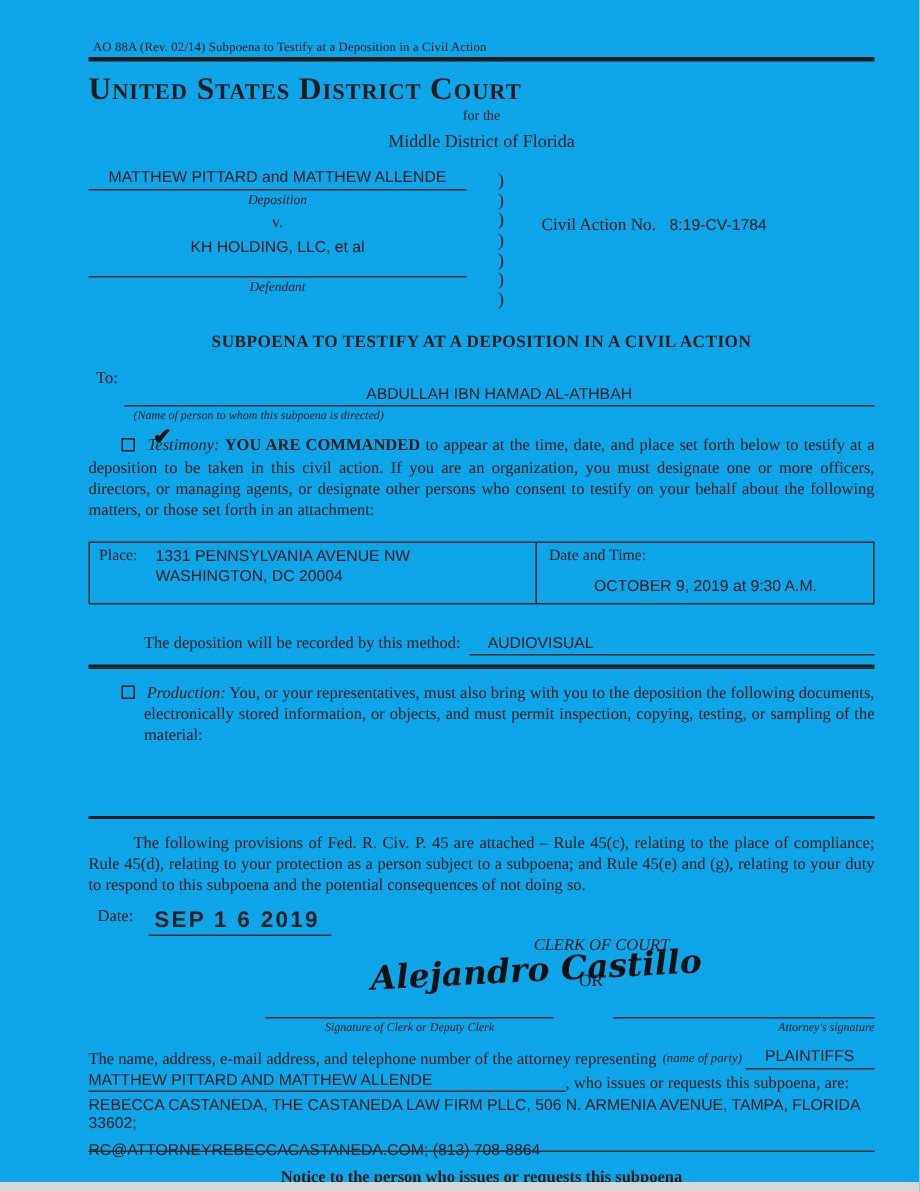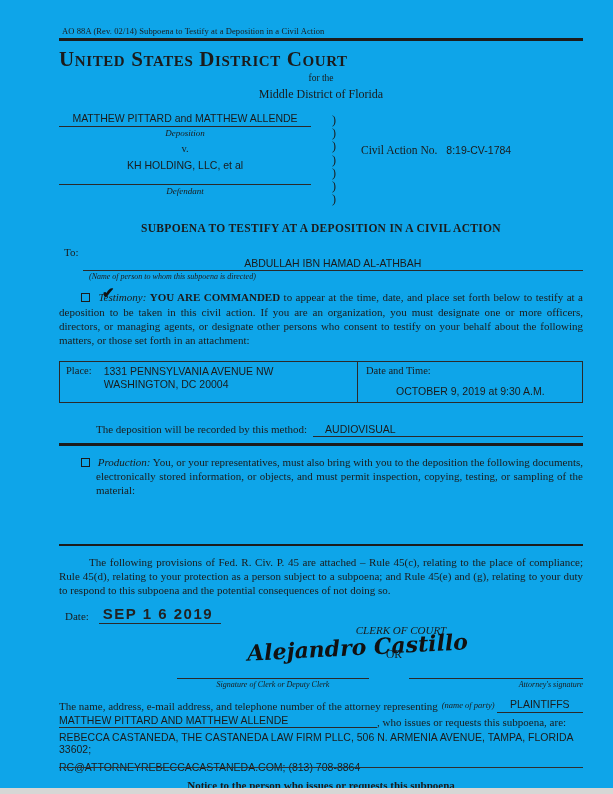--- a/index.html
+++ b/index.html
@@ -65,21 +65,21 @@
   .method-line { flex:1; border-bottom:1.4px solid #2a2a2a; margin-left:6px;
                  font-family:"Liberation Sans", sans-serif; font-size:10.5px; padding:0 0 1px 12px; }
   .sep-heavy { margin-top:6px; }
 
   .prod-space { height:46px; }
   .sep-mid { margin-top:0; border-top:2px solid #1c1c1c; }
 
   .provisions { margin-top:9px; text-indent:30px; }
 
   
-  .date-row { display:flex; align-items:flex-end; margin-top:8px; }
+  .date-row { display:flex; margin-top:8px; }
   .date-label { font-size:11px; margin-left:6px; margin-bottom:2px; }
   .date-stamp { font-family:"Liberation Sans", sans-serif; font-weight:bold; font-size:15px; letter-spacing:1.5px;
                 border-bottom:1.5px solid #2a2a2a; margin-left:10px; padding:0 8px 1px 4px; color:#222; }
   .clerk-line { font-style:italic; font-size:11px; margin-left:160px; margin-top:0;text-align:center; }
   .sig-area { position:relative; height:42px; }
   .signature { position:absolute; left:188px; top:-2px; font-family:"DejaVu Serif", serif; font-style:italic;
                font-weight:bold; font-size:22px; transform:rotate(-3deg); white-space:nowrap; color:#111; }
   .or-word { position:absolute; left:327px; top:12px; font-size:11.5px; }
   .sig-lines { display:flex; }
   .sig-col-left { width:192px; margin-left:118px; border-top:1.4px solid #2a2a2a; text-align:center;

